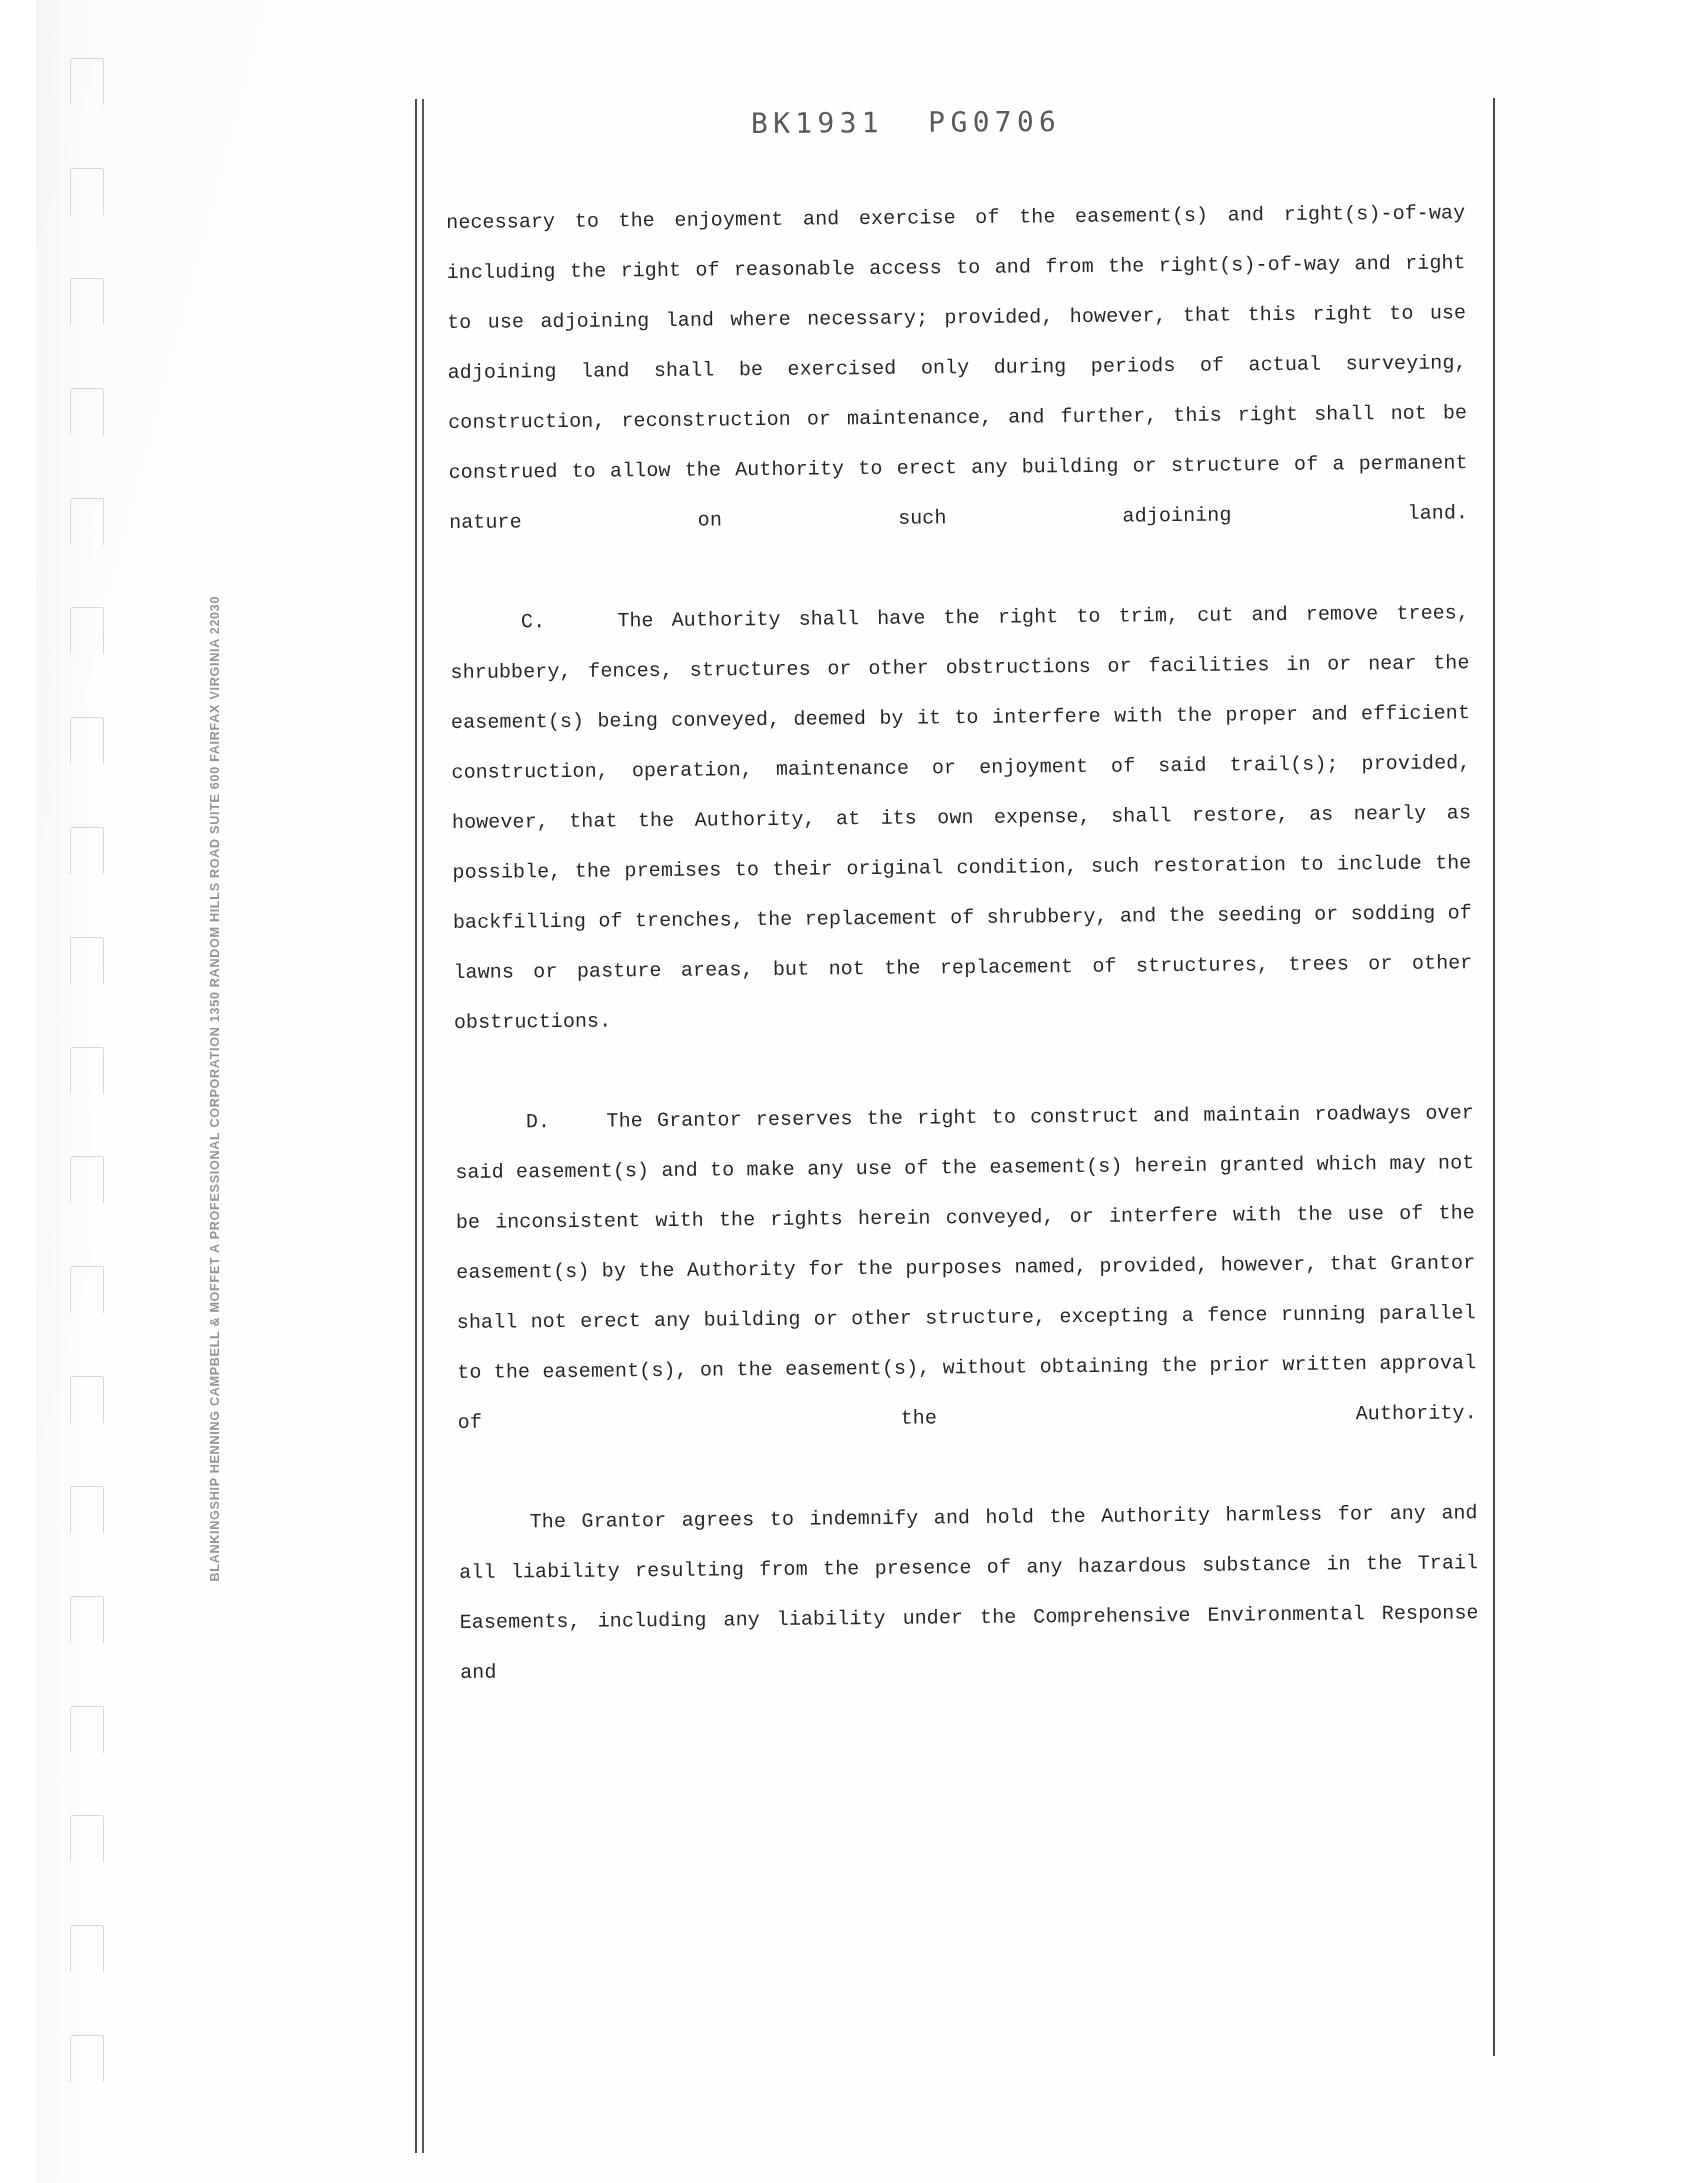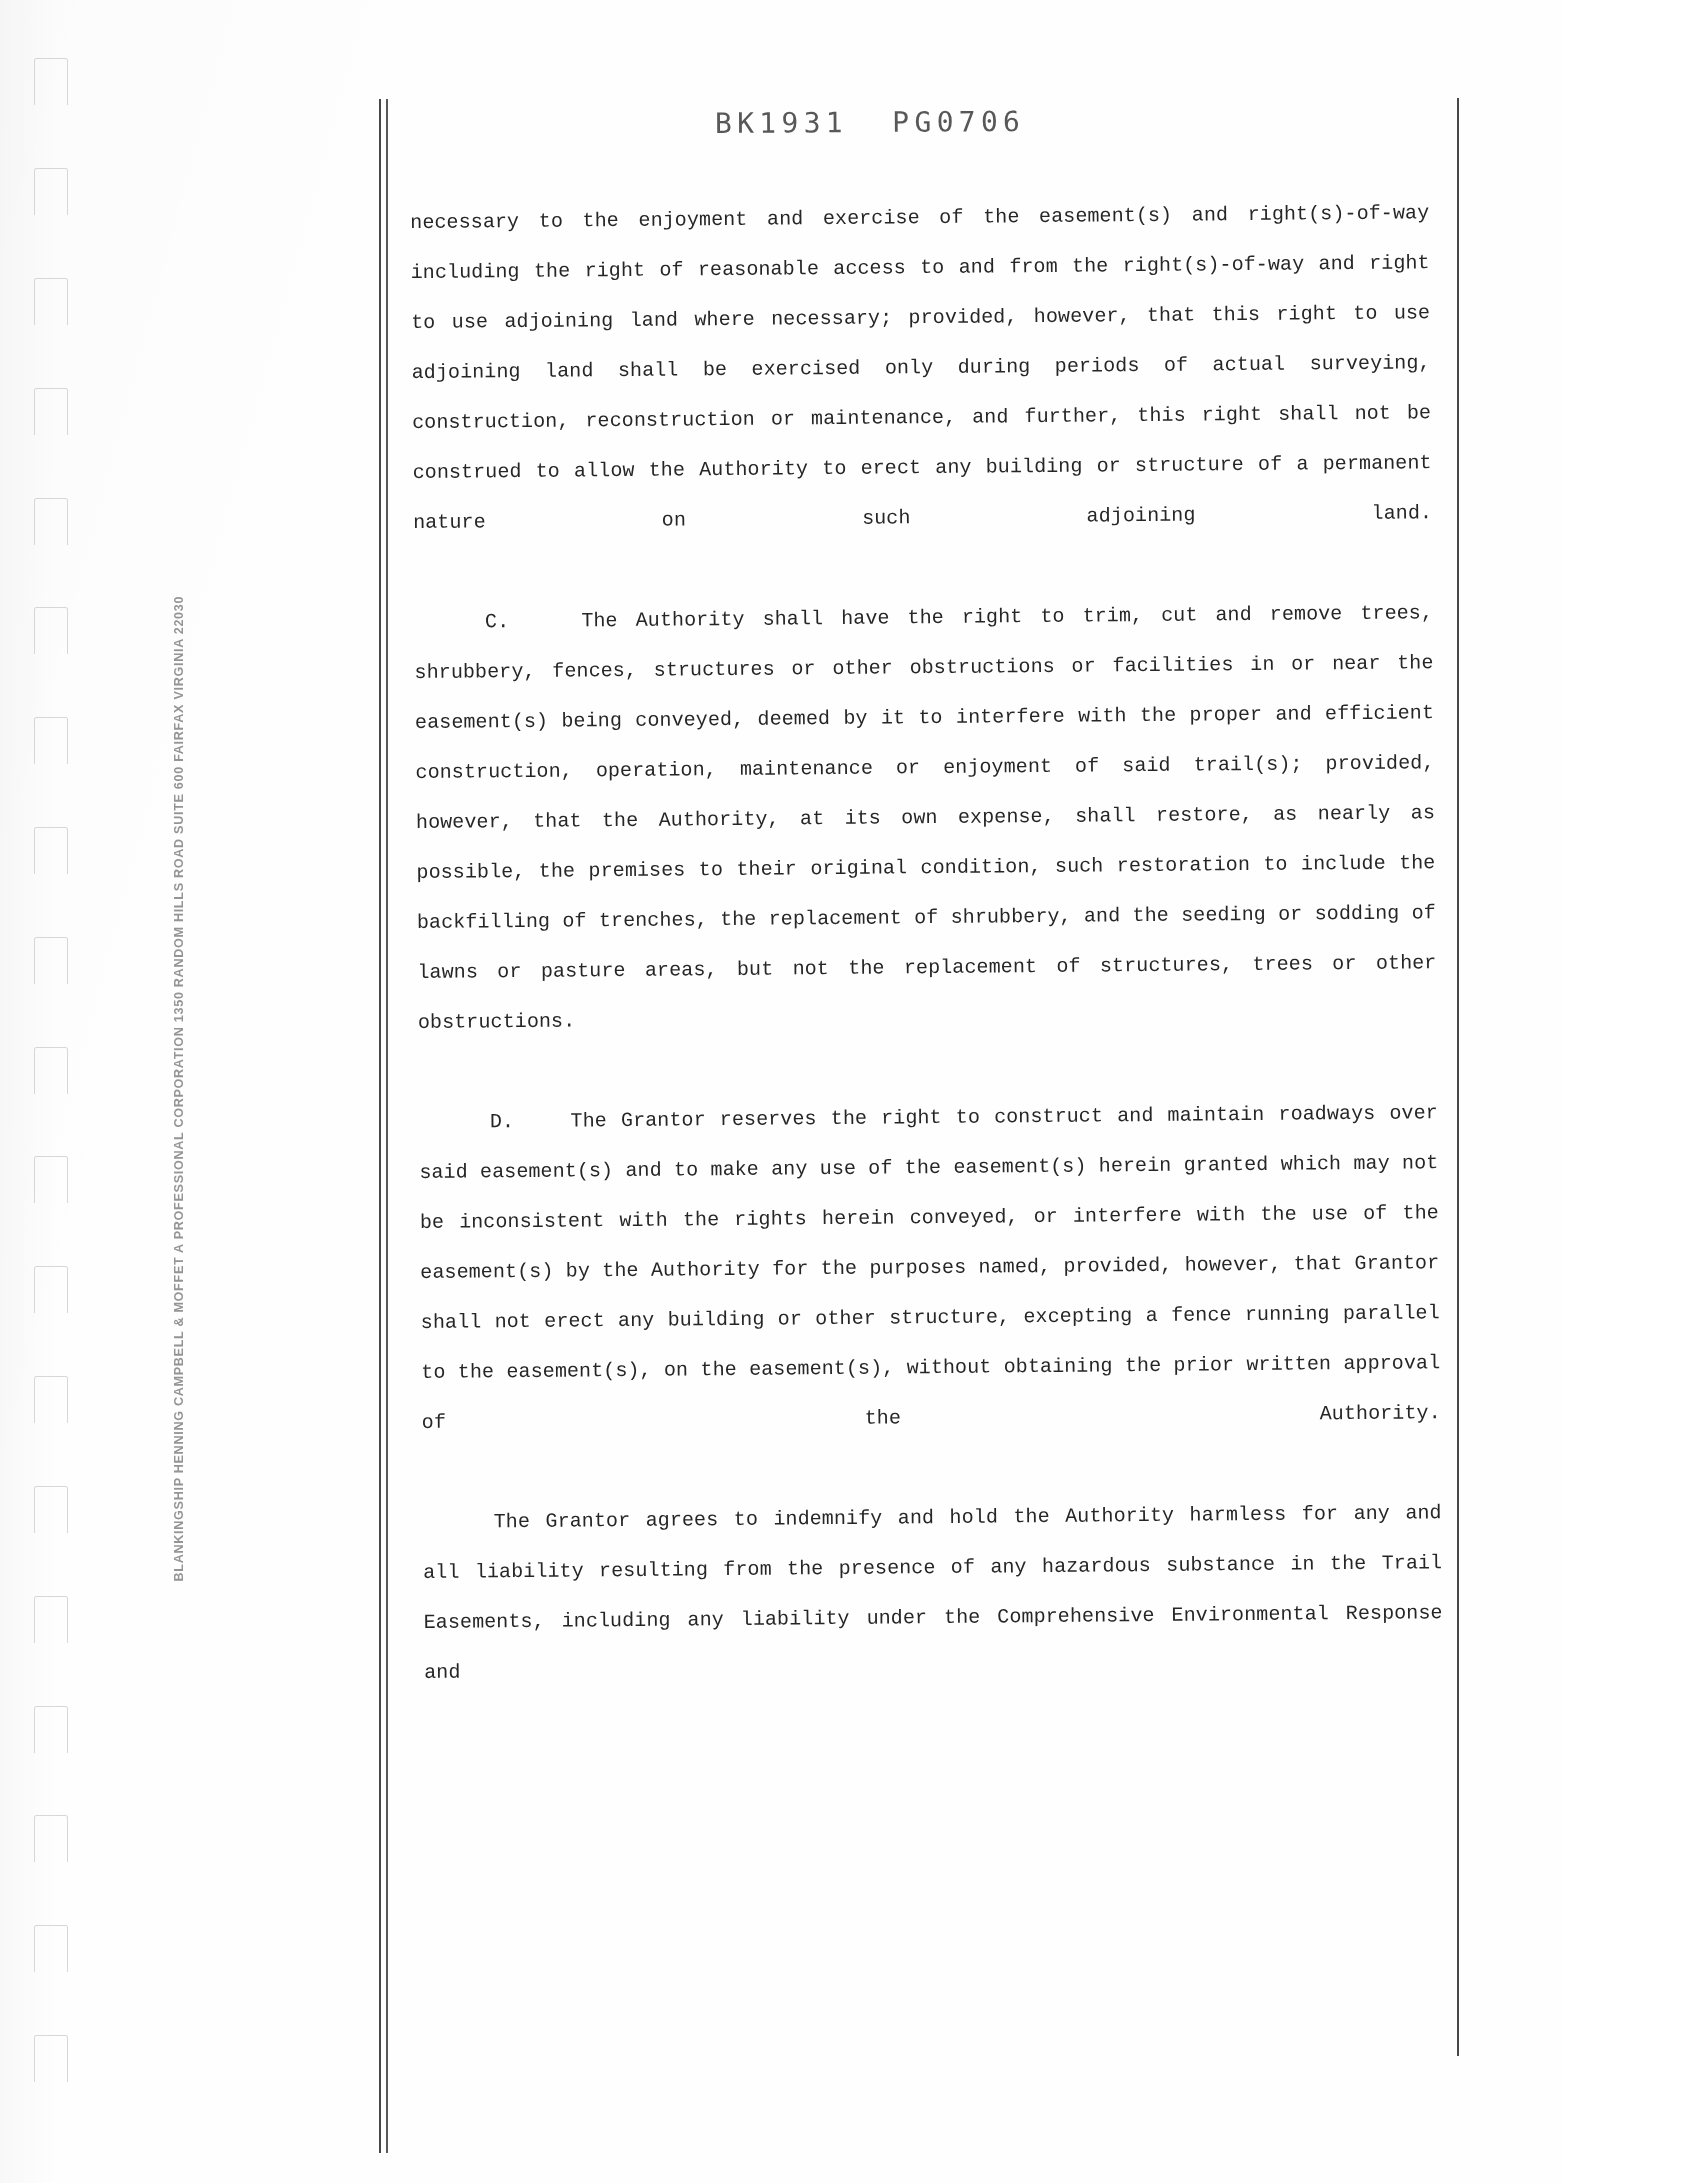--- a/index.html
+++ b/index.html
@@ -9,20 +9,21 @@
     background: #ffffff;
   }
 
   #page {
     position: relative;
     width: 1562px;
     height: 2183px;
     background: #fefefe;
     overflow: hidden;
     font-family: "Liberation Mono", "DejaVu Sans Mono", monospace;
+    margin-left: 36px;
   }
 
   
   .paper-tint {
     position: absolute;
     inset: 0;
     background:
       linear-gradient(105deg, rgba(0,0,0,0.012) 0%, rgba(0,0,0,0) 22%),
       linear-gradient(to right, rgba(0,0,0,0.025) 0px, rgba(0,0,0,0.0) 60px);
     pointer-events: none;

